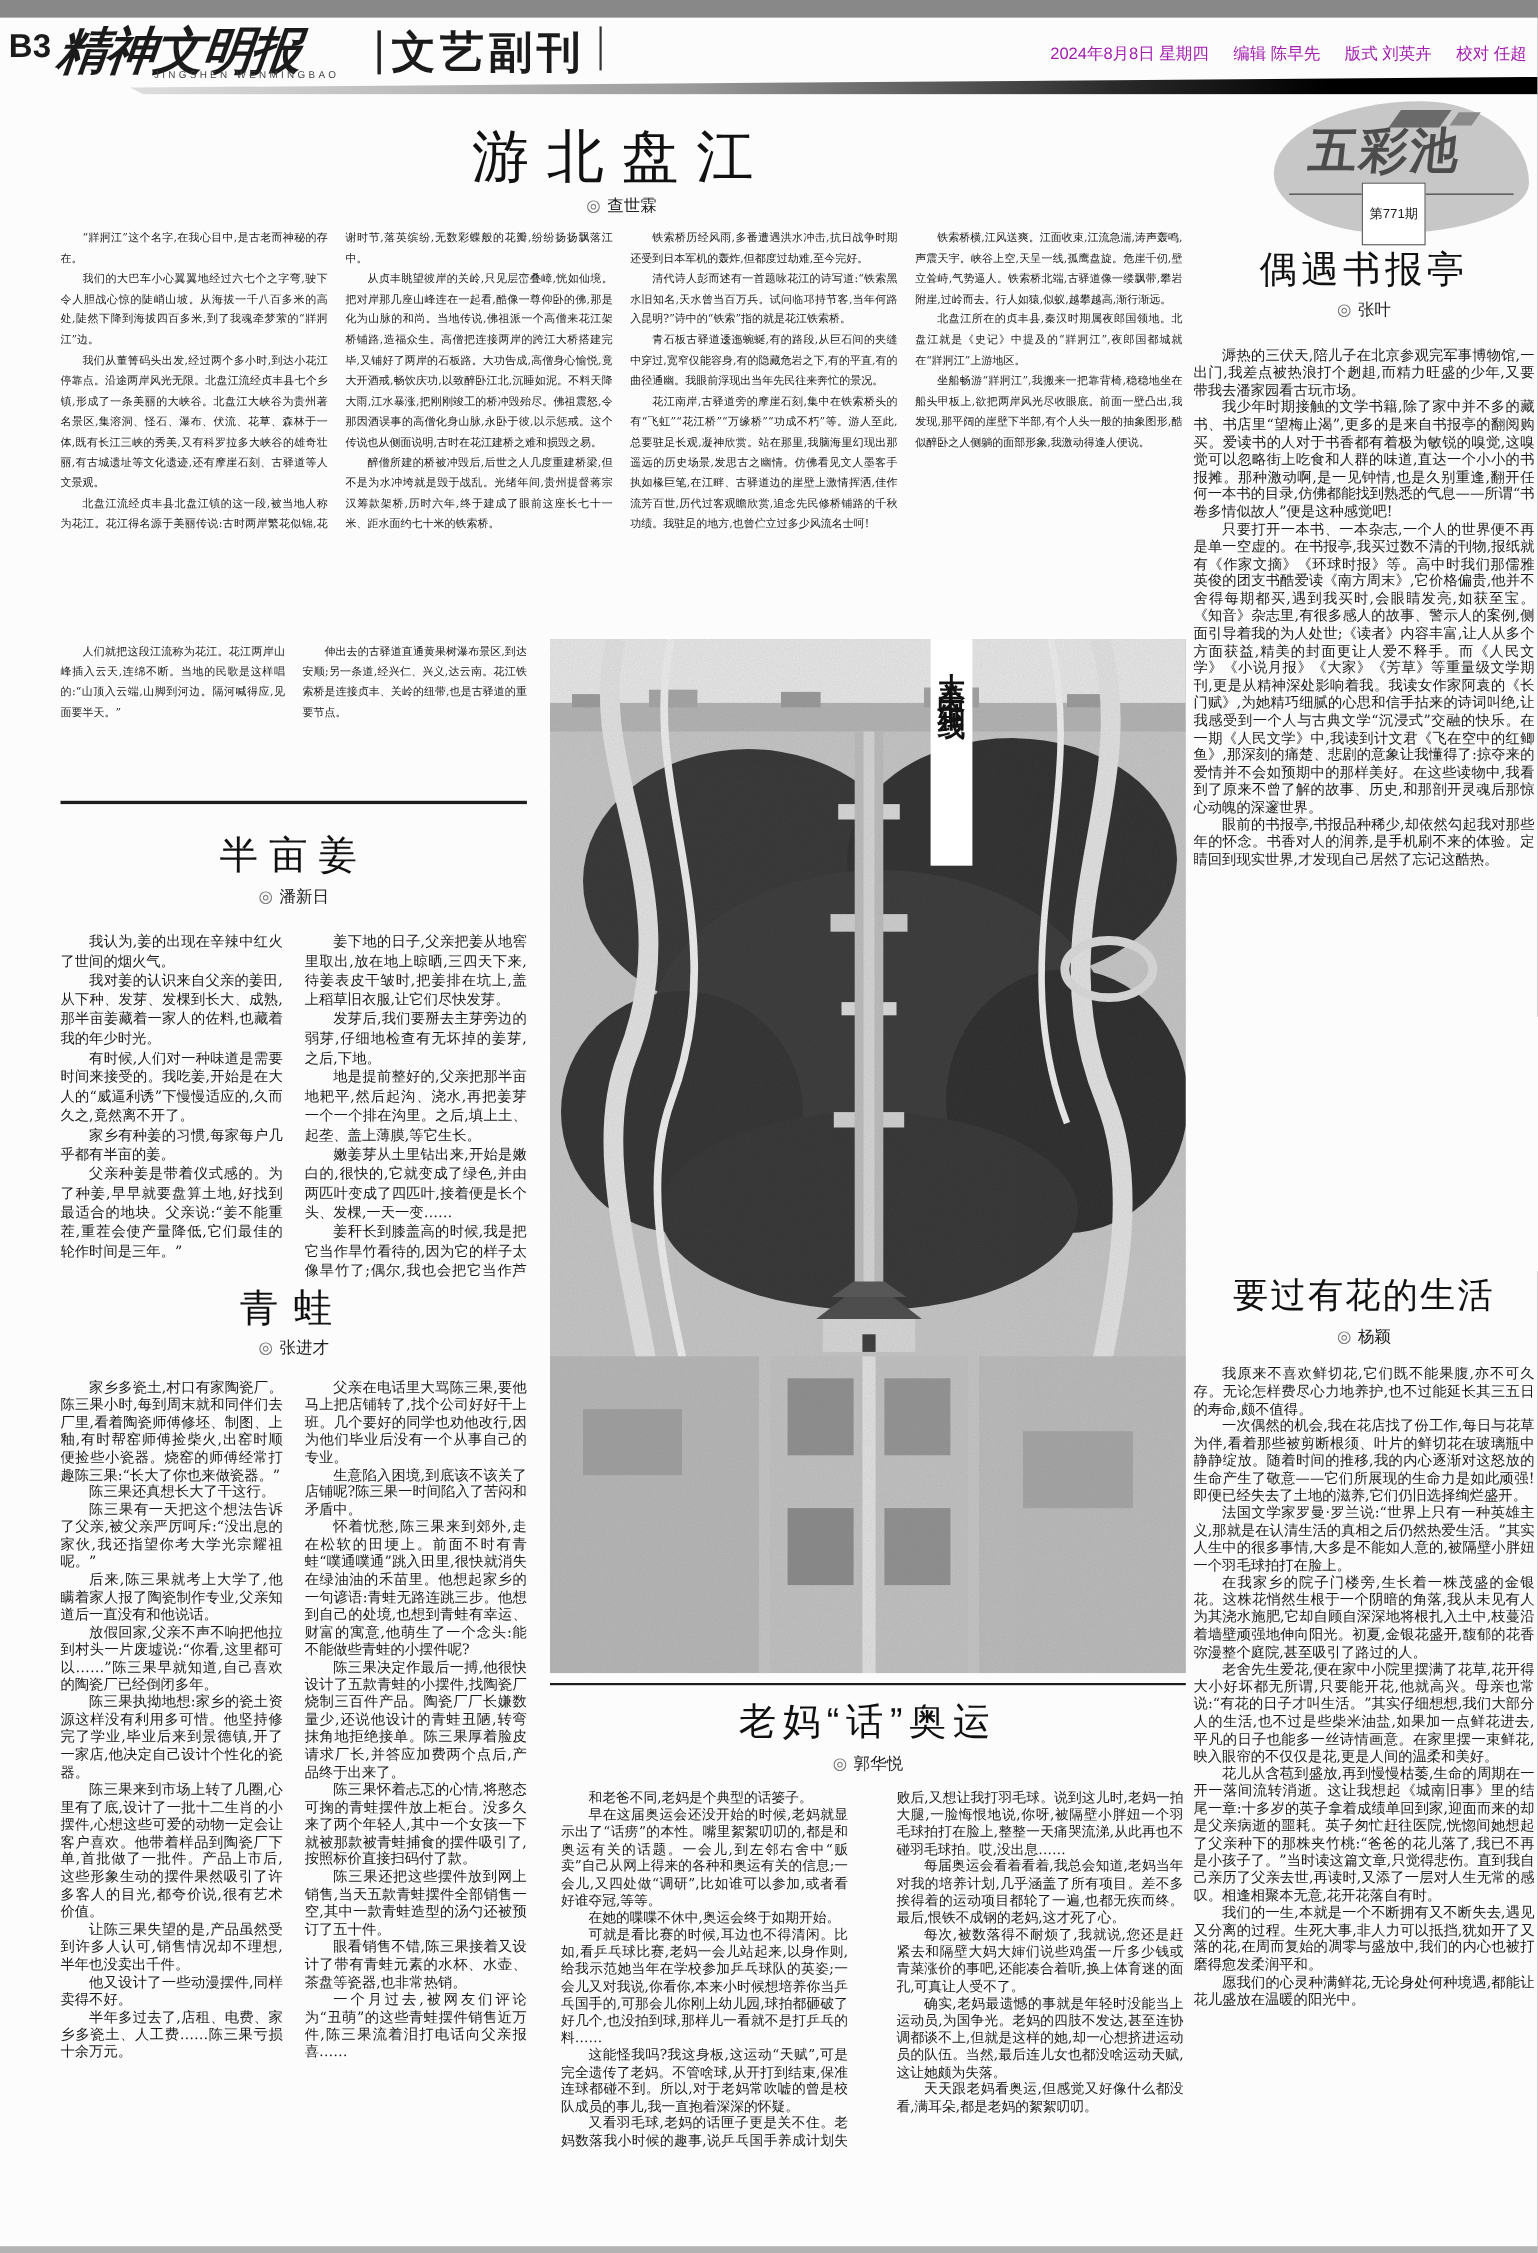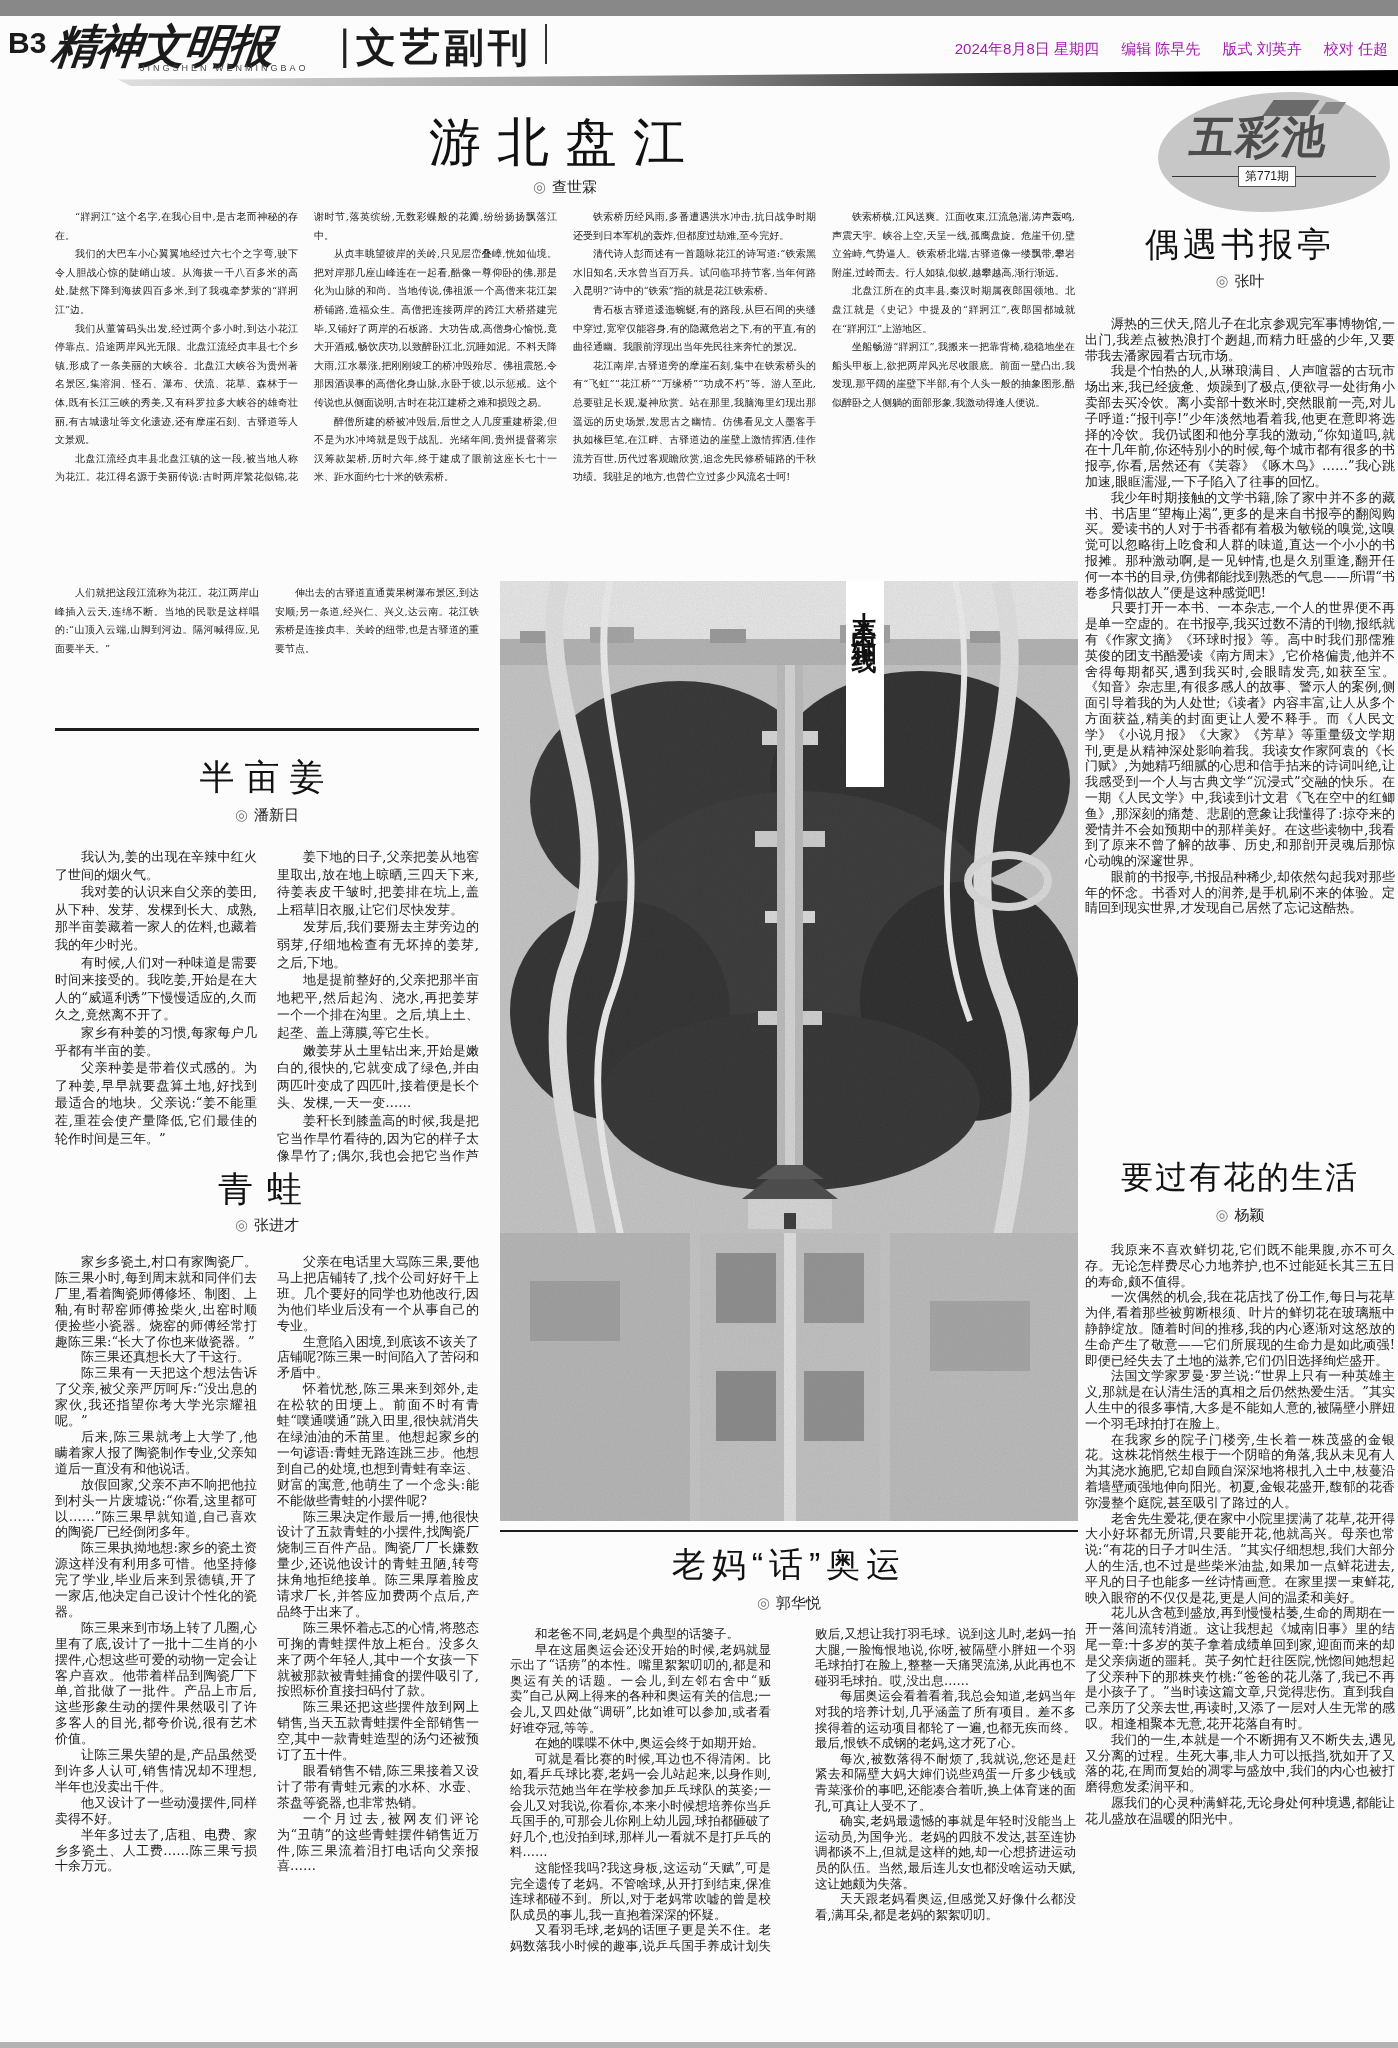--- a/index.html
+++ b/index.html
@@ -44,21 +44,21 @@
                       font-weight:bold;font-size:25px;letter-spacing:9px;padding-top:10px;color:#111;}
   
   .logo-blob{left:1158px;top:76px;width:232px;height:120px;background:#c7c7c7;
              border-radius:58% 42% 55% 45% / 55% 62% 38% 45%;}
   .logo-text{left:1190px;top:92px;font-size:44px;font-weight:800;color:#4c4c4c;
              font-family:"Liberation Sans",sans-serif;transform:skewX(-6deg);letter-spacing:2px;}
   .logo-slash{left:1268px;top:84px;width:46px;height:16px;background:#6a6a6a;transform:skewX(-35deg);}
   .logo-slash2{left:1322px;top:86px;width:20px;height:12px;background:#8a8a8a;transform:skewX(-35deg);}
   .logo-issueline{left:1172px;top:160px;width:204px;height:1px;background:#333;}
   .logo-issue{left:1238px;top:150px;background:#fff;border:1px solid #555;font-size:12px;
-              padding:1px 6px;font-family:"Liberation Sans",sans-serif;}
+              padding:19px 6px;font-family:"Liberation Sans",sans-serif;}
   .bottom-band{left:0;top:2026px;width:1398px;height:22px;background:#b3b3b3;}
 </style>
 </head>
 <body>
 
 <div class="page">
 
   <div class="abs pageno">B3</div>
   <div class="abs mast-cn">精神文明报</div>
   <div class="abs mast-py">JINGSHEN WENMINGBAO</div>
@@ -227,21 +227,20 @@
       <p>确实,老妈最遗憾的事就是年轻时没能当上运动员,为国争光。老妈的四肢不发达,甚至连协调都谈不上,但就是这样的她,却一心想挤进运动员的队伍。当然,最后连儿女也都没啥运动天赋,这让她颇为失落。</p>
       <p>天天跟老妈看奥运,但感觉又好像什么都没看,满耳朵,都是老妈的絮絮叨叨。</p>
     </div>
 
   <div class="abs art-title" style="left:1085px;top:206px;width:310px;font-size:34px;letter-spacing:4px;">偶遇书报亭</div>
   <div class="abs byline" style="left:1085px;top:256px;width:310px;">
     <span class="dot">◎</span><span>张叶</span>
   </div>
   <div class="abs side-body" style="left:1085px;top:300px;width:310px;height:822px;">
       <p>溽热的三伏天,陪儿子在北京参观完军事博物馆,一出门,我差点被热浪打个趔趄,而精力旺盛的少年,又要带我去潘家园看古玩市场。</p>
-      <p>我是个怕热的人,从琳琅满目、人声喧嚣的古玩市场出来,我已经疲惫、烦躁到了极点,便欲寻一处街角小卖部去买冷饮。离小卖部十数米时,突然眼前一亮,对儿子呼道:“报刊亭!”少年淡然地看着我,他更在意即将选择的冷饮。我仍试图和他分享我的激动,“你知道吗,就在十几年前,你还特别小的时候,每个城市都有很多的书报亭,你看,居然还有《芙蓉》《啄木鸟》……”我心跳加速,眼眶濡湿,一下子陷入了往事的回忆。</p>
       <p>我少年时期接触的文学书籍,除了家中并不多的藏书、书店里“望梅止渴”,更多的是来自书报亭的翻阅购买。爱读书的人对于书香都有着极为敏锐的嗅觉,这嗅觉可以忽略街上吃食和人群的味道,直达一个小小的书报摊。那种激动啊,是一见钟情,也是久别重逢,翻开任何一本书的目录,仿佛都能找到熟悉的气息——所谓“书卷多情似故人”便是这种感觉吧!</p>
       <p>只要打开一本书、一本杂志,一个人的世界便不再是单一空虚的。在书报亭,我买过数不清的刊物,报纸就有《作家文摘》《环球时报》等。高中时我们那儒雅英俊的团支书酷爱读《南方周末》,它价格偏贵,他并不舍得每期都买,遇到我买时,会眼睛发亮,如获至宝。《知音》杂志里,有很多感人的故事、警示人的案例,侧面引导着我的为人处世;《读者》内容丰富,让人从多个方面获益,精美的封面更让人爱不释手。而《人民文学》《小说月报》《大家》《芳草》等重量级文学期刊,更是从精神深处影响着我。我读女作家阿袁的《长门赋》,为她精巧细腻的心思和信手拈来的诗词叫绝,让我感受到一个人与古典文学“沉浸式”交融的快乐。在一期《人民文学》中,我读到计文君《飞在空中的红鲫鱼》,那深刻的痛楚、悲剧的意象让我懂得了:掠夺来的爱情并不会如预期中的那样美好。在这些读物中,我看到了原来不曾了解的故事、历史,和那剖开灵魂后那惊心动魄的深邃世界。</p>
       <p>眼前的书报亭,书报品种稀少,却依然勾起我对那些年的怀念。书香对人的润养,是手机刷不来的体验。定睛回到现实世界,才发现自己居然了忘记这酷热。</p>
     </div>
 
   <div class="abs art-title" style="left:1085px;top:1140px;width:310px;font-size:32px;letter-spacing:2px;">要过有花的生活</div>
   <div class="abs byline" style="left:1085px;top:1190px;width:310px;">
     <span class="dot">◎</span><span>杨颖</span>
   </div>
   <div class="abs side-body" style="left:1085px;top:1226px;width:310px;height:800px;">

